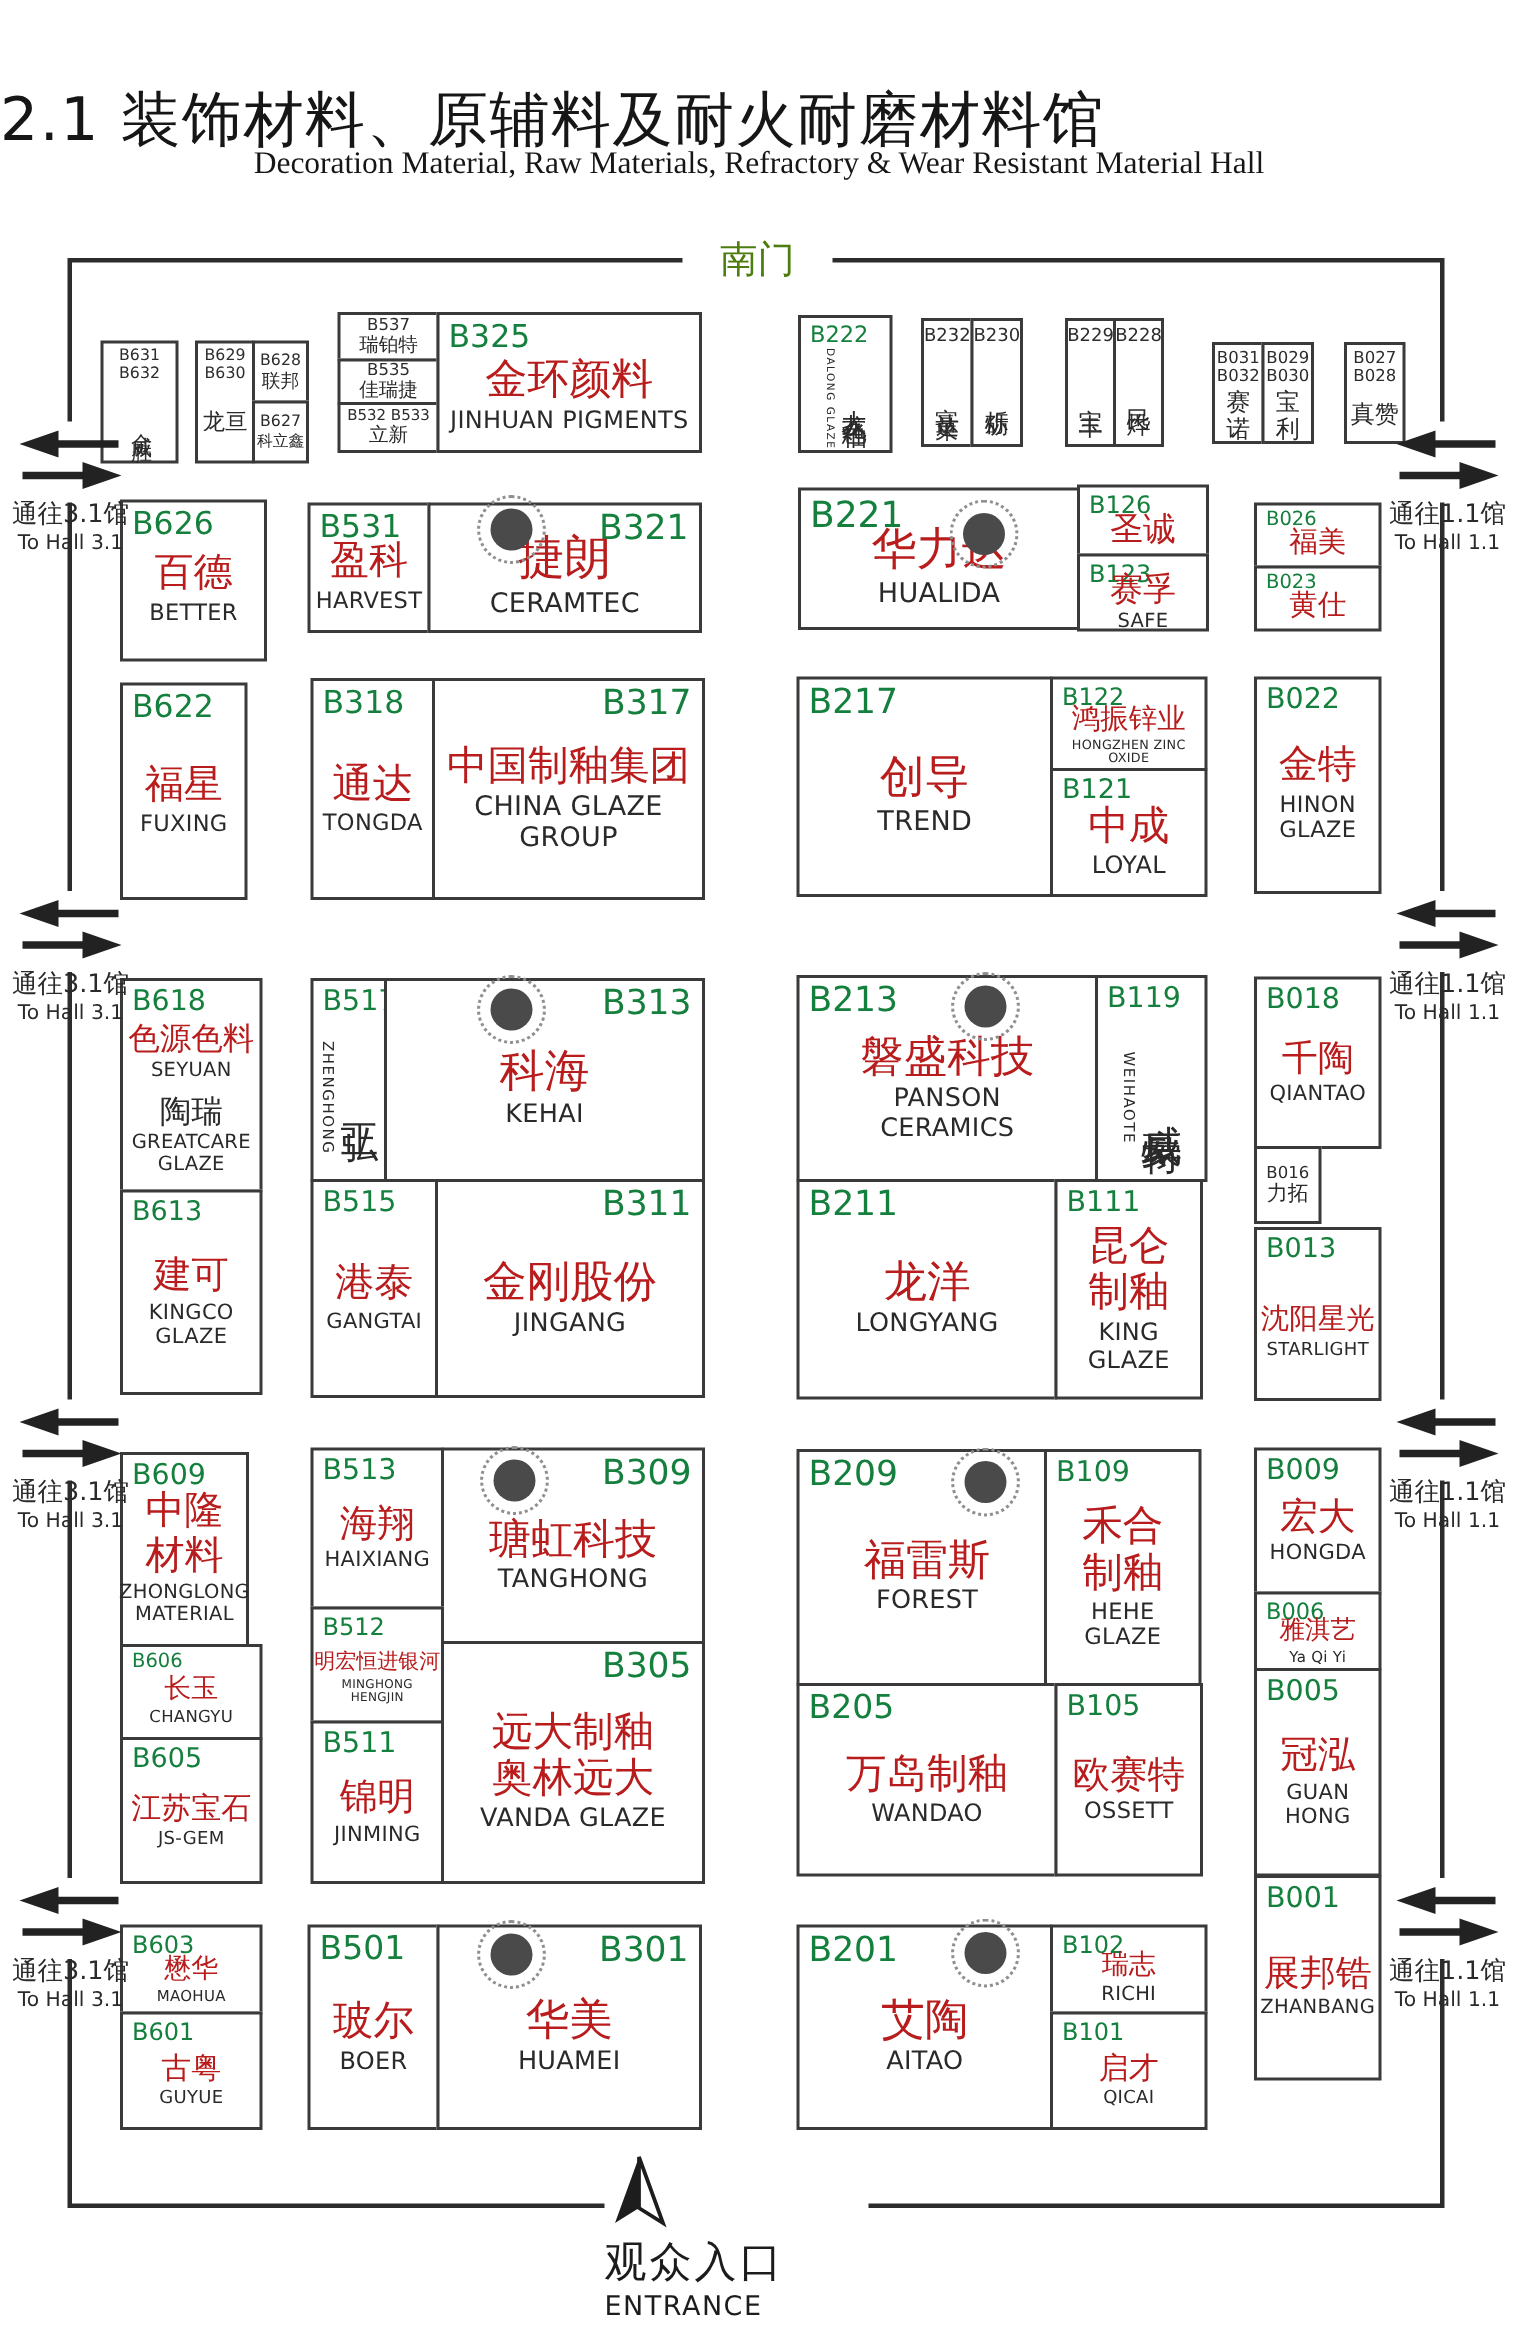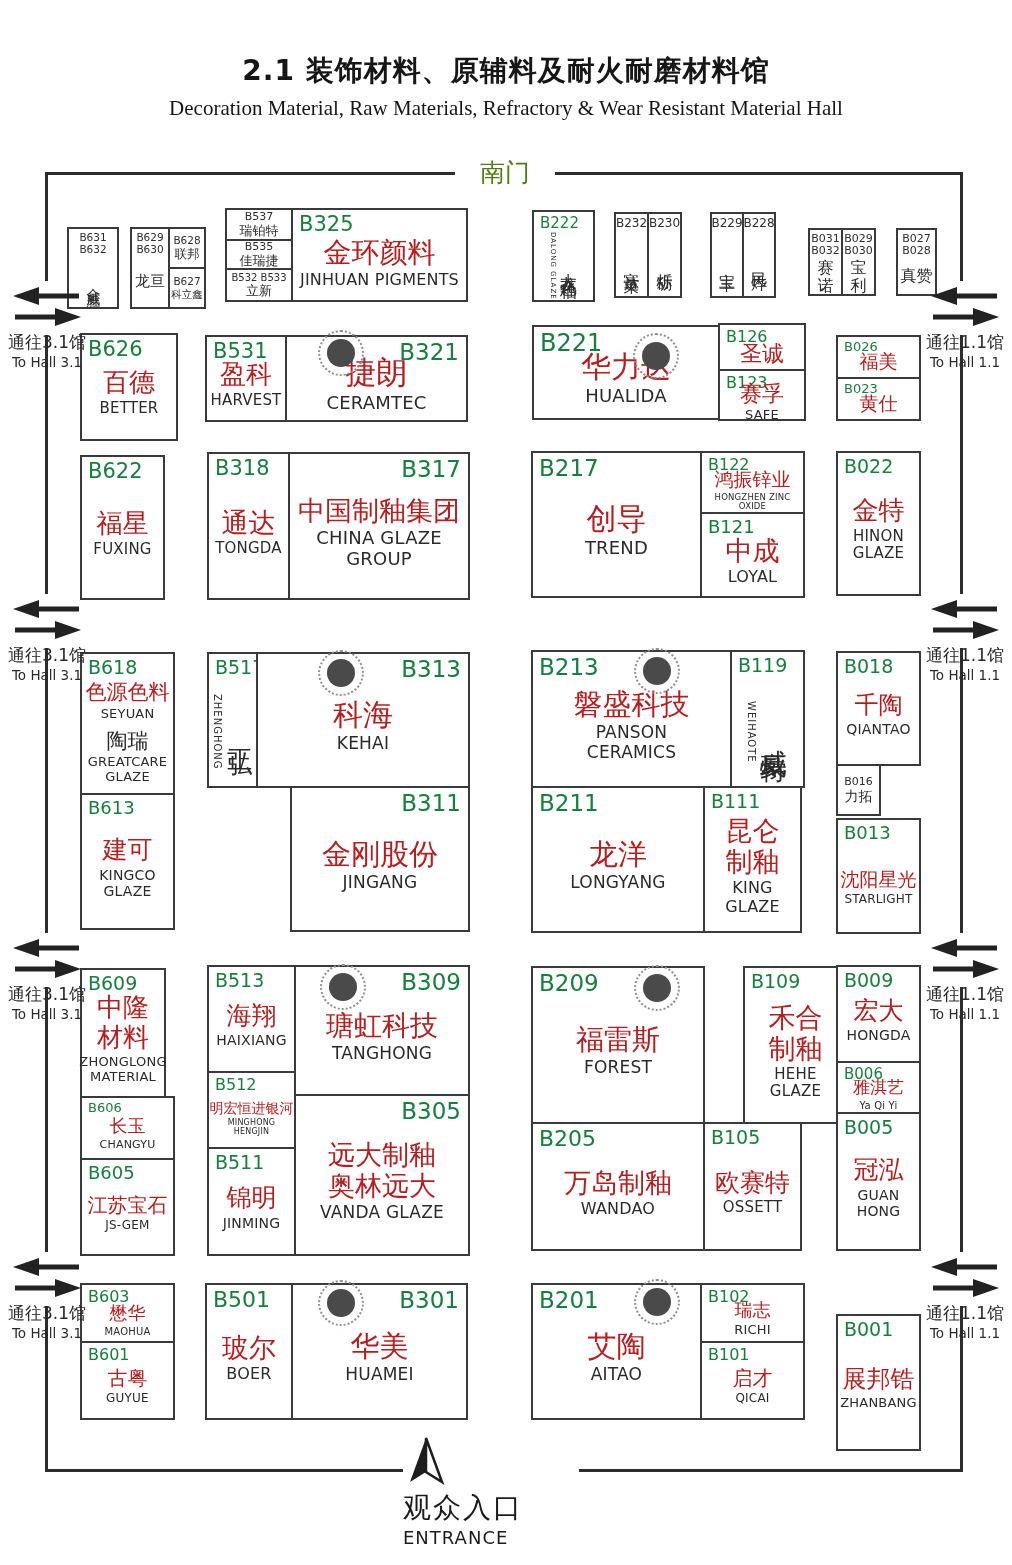--- a/index.html
+++ b/index.html
@@ -1,18 +1,18 @@
 <!DOCTYPE html>
 <html><head>
 <meta charset="utf-8">
 <style>
   *{margin:0;padding:0;box-sizing:border-box}
   body{background:#fdfdfd;font-family:"DejaVu Sans","Liberation Sans",sans-serif;color:#2a2a2a}
   #canvas{position:relative;width:1012px;height:1565px;background:#fff;overflow:hidden;margin:0 auto}
-  .title{position:absolute;top:52px;left:0;width:100%;text-align:center;font-size:28px;font-weight:bold;color:#161616;letter-spacing:1px}
+  .title{position:absolute;top:52px;left:0;width:100%;text-align:left;font-size:40px;font-weight:normal;color:#161616;letter-spacing:1px}
   .subtitle{position:absolute;top:96px;left:0;width:100%;text-align:center;font-size:21px;font-family:"Liberation Serif","DejaVu Serif",serif;color:#161616}
   .hall{position:absolute;left:45px;top:172px;width:918px;height:1300px;border:3px solid #2c2c2c}
   .booth{position:absolute;border:2px solid #3a3a3a;background:#fff}
   .code{position:absolute;top:2px;left:6px;font-size:var(--code,19px);color:#15803d;white-space:nowrap}
   .code.r{left:auto;right:7px}
   .nm{position:absolute;left:0;right:0;top:0;bottom:0;display:flex;flex-direction:column;align-items:center;justify-content:center;text-align:center;padding-top:var(--pt,12px);line-height:1.15}
   .cn{font-size:var(--cn,24px);color:#b91c1c;white-space:pre-line}
   .en{font-size:var(--en,13px);color:#2a2a2a;margin-top:2px;letter-spacing:.2px;white-space:pre-line}
   .cn2{font-size:var(--cn,24px);color:#2a2a2a;margin-top:7px;white-space:pre-line}
   .cn:empty,.en:empty,.cn2:empty,.code:empty,.codec:empty,.cnc:empty,.vcn:empty,.ven:empty{display:none}
@@ -299,20 +299,27 @@
     </div>
 
   <div class="booth" style="left:80px;top:793px;width:95px;height:137px;--code:18px;--cn:25px;--en:14px">
       <span class="code">B613</span>
       <div class="nm">
         <span class="cn">建可</span>
         <span class="en">KINGCO
 GLAZE</span>
       </div>
     </div>
+  <div class="booth" style="left:207px;top:786px;width:85px;height:146px;--code:19px;--cn:26px;--en:14px">
+      <span class="code">B515</span>
+      <div class="nm">
+        <span class="cn">港泰</span>
+        <span class="en">GANGTAI</span>
+      </div>
+    </div>
   <div class="booth" style="left:290px;top:786px;width:180px;height:146px;--code:23px;--cn:29px;--en:17px">
       <span class="code r">B311</span>
       <div class="nm">
         <span class="cn">金刚股份</span>
         <span class="en">JINGANG</span>
       </div>
     </div>
   <div class="booth" style="left:531px;top:786px;width:174px;height:147px;--code:23px;--cn:29px;--en:17px">
       <span class="code">B211</span>
       <div class="nm">
@@ -360,21 +367,21 @@
         <span class="en">TANGHONG</span>
       </div>
     </div>
   <div class="booth" style="left:531px;top:966px;width:174px;height:158px;--code:23px;--cn:28px;--en:17px">
       <span class="code">B209</span>
       <div class="nm">
         <span class="cn">福雷斯</span>
         <span class="en">FOREST</span>
       </div>
     </div>
-  <div class="booth" style="left:743px;top:966px;width:105px;height:158px;--code:19px;--cn:27px;--en:15px">
+  <div class="booth" style="left:696px;top:966px;width:105px;height:158px;--code:19px;--cn:27px;--en:15px">
       <span class="code">B109</span>
       <div class="nm">
         <span class="cn">禾合
 制釉</span>
         <span class="en">HEHE
 GLAZE</span>
       </div>
     </div>
   <div class="booth" style="left:836px;top:965px;width:85px;height:98px;--code:19px;--cn:25px;--en:14px">
       <span class="code">B009</span>
@@ -492,21 +499,21 @@
         <span class="en">RICHI</span>
       </div>
     </div>
   <div class="booth" style="left:700px;top:1341px;width:105px;height:79px;--code:16px;--cn:20px;--en:12px">
       <span class="code">B101</span>
       <div class="nm">
         <span class="cn">启才</span>
         <span class="en">QICAI</span>
       </div>
     </div>
-  <div class="booth" style="left:836px;top:1314px;width:85px;height:137px;--code:19px;--cn:24px;--en:13px">
+  <div class="booth" style="left:836px;top:1250px;width:85px;height:137px;--code:19px;--cn:24px;--en:13px">
       <span class="code">B001</span>
       <div class="nm">
         <span class="cn">展邦锆</span>
         <span class="en">ZHANBANG</span>
       </div>
     </div>
 
   <div class="pillar" style="left:318px;top:330px"></div>
   <div class="pillar" style="left:633px;top:333px"></div>
   <div class="pillar" style="left:318px;top:650px"></div>

